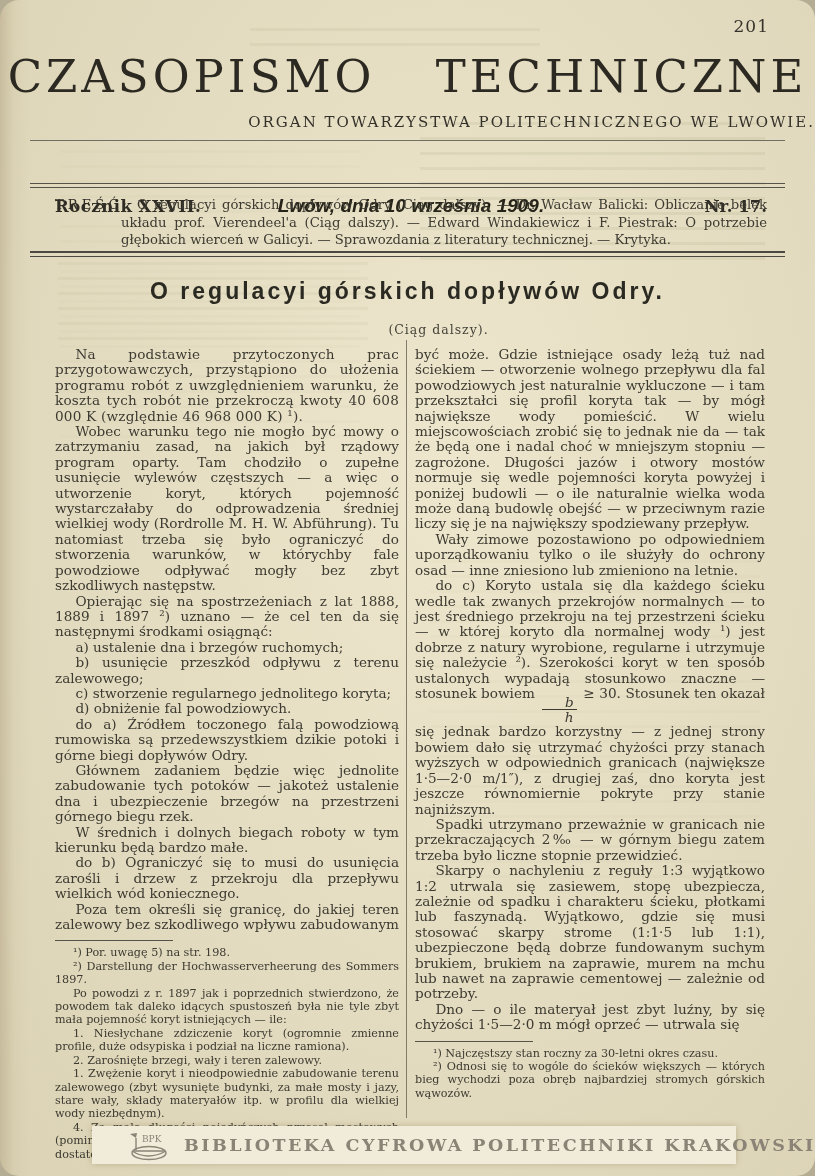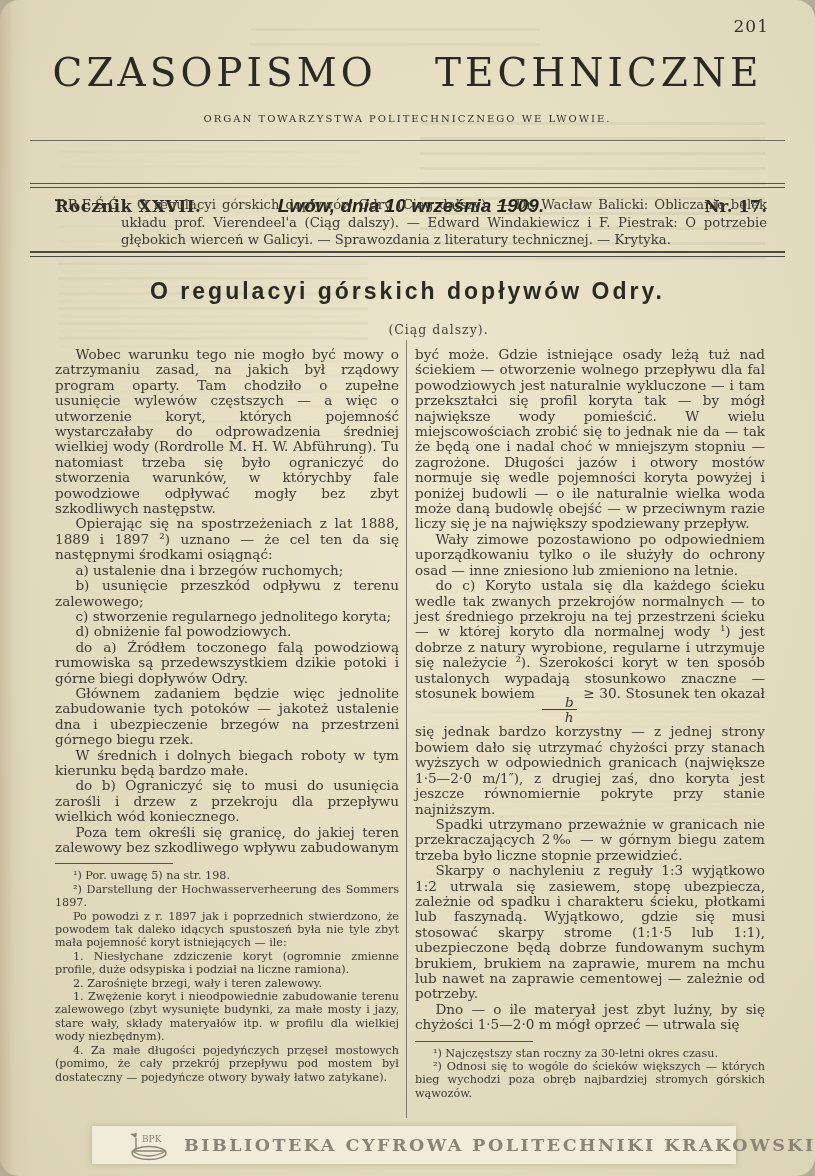--- a/index.html
+++ b/index.html
@@ -22,26 +22,26 @@
   .b1{top:122px;left:420px;width:345px;height:145px;}
   .b2{top:262px;left:58px;width:310px;height:78px;opacity:.4;}
   .b3{top:28px;left:250px;width:290px;height:18px;opacity:.5;}
   .b4{top:560px;left:430px;width:330px;height:330px;opacity:.16;}
   .b5{top:150px;left:60px;width:300px;height:300px;opacity:.14;}
 
   .pagenum{position:absolute;top:16px;right:46px;font-size:17px;letter-spacing:1px;color:#35332b;}
 
   .mast-title{
     position:absolute;top:50px;left:0;width:100%;text-align:center;
-    font-size:39px;letter-spacing:4px;word-spacing:42px;color:#2b2921;
+    font-size:45px;letter-spacing:4px;word-spacing:42px;color:#2b2921;
     font-family:"DejaVu Serif", serif;white-space:nowrap;
   }
   .mast-sub{
-    position:absolute;top:113px;left:0;width:100%;text-align:center;
-    font-size:10px;letter-spacing:2px;color:#33312a;
+    position:absolute;top:113px;left:0;width:100%;text-align:right;
+    font-size:15px;letter-spacing:2px;color:#33312a;
   }
   .rule{position:absolute;left:30px;width:755px;background:#55524a;height:1px;}
   .rule-top{top:140px;opacity:.8;}
   .rule-dbl{top:183px;height:0;border-top:1px solid #55524a;border-bottom:1px solid #55524a;padding-top:3px;background:none;}
   .rule-heavy{top:251px;height:0;border-top:2px solid #4c4941;border-bottom:1px solid #4c4941;padding-top:3px;background:none;}
 
   .issue-row{
     position:absolute;top:149px;left:55px;width:712px;
     display:grid;grid-template-columns:1fr auto 1fr;align-items:baseline;
   }
@@ -118,20 +118,21 @@
   </div>
 
   <div class="rule rule-heavy"></div>
 
   <div class="art-title">O regulacyi górskich dopływów Odry.</div>
   <div class="art-cont">(Ciąg dalszy).</div>
 
   <div class="col-divider"></div>
 
   <div class="col col-left">
+    <p class="lead">Na podstawie przytoczonych prac przygotowawczych, przystąpiono do ułożenia programu robót z uwzględnieniem warunku, że koszta tych robót nie przekroczą kwoty 40 608 000 K (względnie 46 968 000 K) ¹).</p>
     <p>Wobec warunku tego nie mogło być mowy o zatrzymaniu zasad, na jakich był rządowy program oparty. Tam chodziło o zupełne usunięcie wylewów częstszych — a więc o utworzenie koryt, których pojemność wystarczałaby do odprowadzenia średniej wielkiej wody (Rordrolle M. H. W. Abführung). Tu natomiast trzeba się było ograniczyć do stworzenia warunków, w którychby fale powodziowe odpływać mogły bez zbyt szkodliwych następstw.</p>
     <p>Opierając się na spostrzeżeniach z lat 1888, 1889 i 1897 ²) uznano — że cel ten da się następnymi środkami osiągnąć:</p>
     <p>a) ustalenie dna i brzegów ruchomych;</p>
     <p>b) usunięcie przeszkód odpływu z terenu zalewowego;</p>
     <p>c) stworzenie regularnego jednolitego koryta;</p>
     <p>d) obniżenie fal powodziowych.</p>
     <p>do a) Źródłem toczonego falą powodziową rumowiska są przedewszystkiem dzikie potoki i górne biegi dopływów Odry.</p>
     <p>Głównem zadaniem będzie więc jednolite zabudowanie tych potoków — jakoteż ustalenie dna i ubezpieczenie brzegów na przestrzeni górnego biegu rzek.</p>
     <p>W średnich i dolnych biegach roboty w tym kierunku będą bardzo małe.</p>
     <p>do b) Ograniczyć się to musi do usunięcia zarośli i drzew z przekroju dla przepływu wielkich wód koniecznego.</p>

